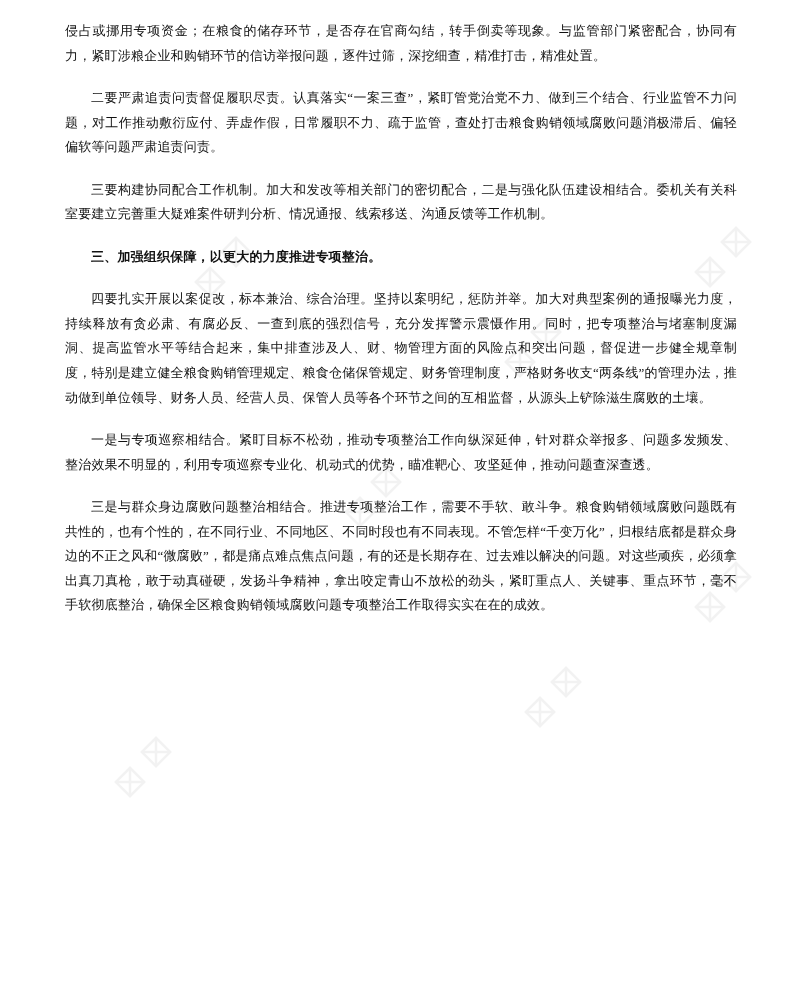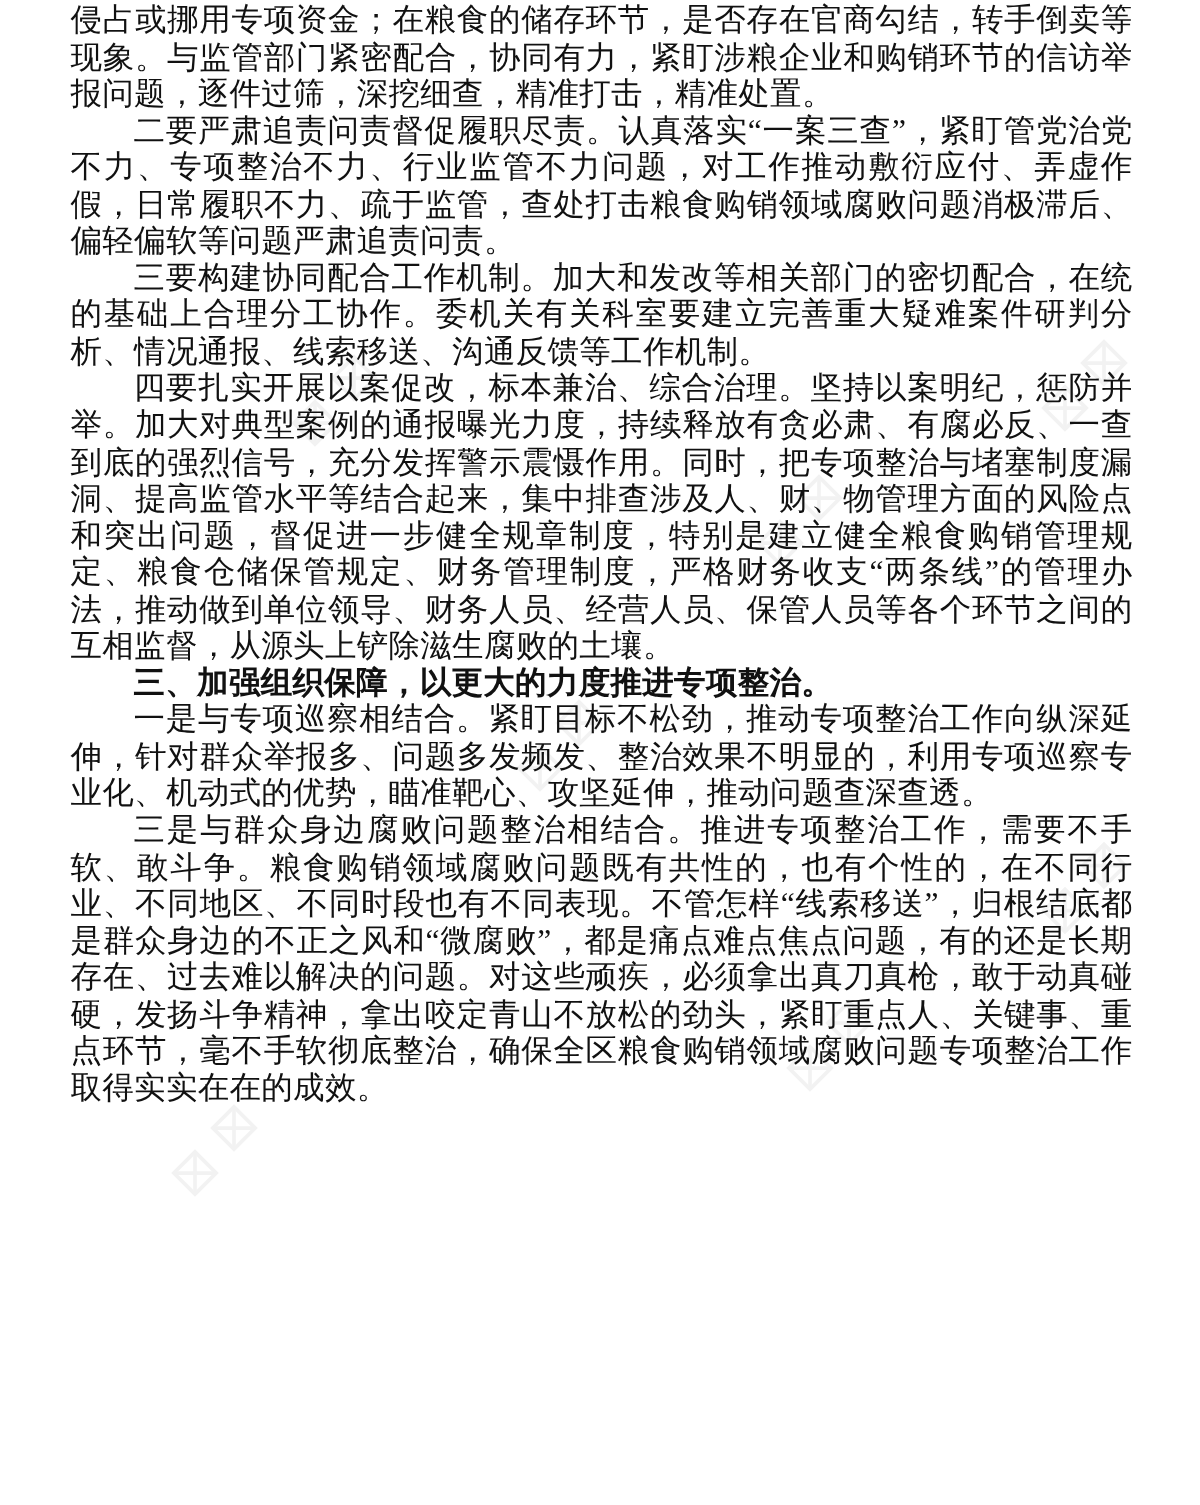--- a/index.html
+++ b/index.html
@@ -21,22 +21,22 @@
     background: #ffffff;
     box-sizing: border-box;
     padding: 1px 45px 0 47px;
     color: #111111;
   }
   .doc-body {
     position: relative;
     z-index: 2;
   }
   .doc-body p {
-    margin: 0;
-    font-size: 21px;
+    margin: 18px;
+    font-size: 13px;
     line-height: 24.55px;
     text-align: justify;
     letter-spacing: 0.2px;
     word-break: break-all;
   }
   .doc-body p.indent {
     text-indent: 2em;
   }
   .doc-body p.bold {
     font-weight: bold;
@@ -139,20 +139,20 @@
             </g>
             <g transform="translate(20,47) rotate(45)">
               <rect x="-10" y="-10" width="20" height="20"></rect>
               <path d="M-10 -10 L10 10 M10 -10 L-10 10"></path>
             </g>
           </g>
         </svg></div>
     </div>
   <div class="doc-body" id="doc-body">
       <p class="">侵占或挪用专项资金；在粮食的储存环节，是否存在官商勾结，转手倒卖等现象。与监管部门紧密配合，协同有力，紧盯涉粮企业和购销环节的信访举报问题，逐件过筛，深挖细查，精准打击，精准处置。</p>
-      <p class="indent">二要严肃追责问责督促履职尽责。认真落实“一案三查”，紧盯管党治党不力、专项整治不力、行业监管不力问题，对工作推动敷衍应付、弄虚作假，日常履职不力、疏于监管，查处打击粮食购销领域腐败问题消极滞后、偏轻偏软等问题严肃追责问责。</p>
-      <p class="indent">三要构建协同配合工作机制。加大和发改等相关部门的密切配合，在统的基础上合理分工协作。委机关有关科室要建立完善重大疑难案件研判分析、情况通报、线索移送、沟通反馈等工作机制。</p>
+      <p class="indent">二要严肃追责问责督促履职尽责。认真落实“一案三查”，紧盯管党治党不力、做到三个结合、行业监管不力问题，对工作推动敷衍应付、弄虚作假，日常履职不力、疏于监管，查处打击粮食购销领域腐败问题消极滞后、偏轻偏软等问题严肃追责问责。</p>
+      <p class="indent">三要构建协同配合工作机制。加大和发改等相关部门的密切配合，二是与强化队伍建设相结合。委机关有关科室要建立完善重大疑难案件研判分析、情况通报、线索移送、沟通反馈等工作机制。</p>
+      <p class="indent bold">三、加强组织保障，以更大的力度推进专项整治。</p>
       <p class="indent">四要扎实开展以案促改，标本兼治、综合治理。坚持以案明纪，惩防并举。加大对典型案例的通报曝光力度，持续释放有贪必肃、有腐必反、一查到底的强烈信号，充分发挥警示震慑作用。同时，把专项整治与堵塞制度漏洞、提高监管水平等结合起来，集中排查涉及人、财、物管理方面的风险点和突出问题，督促进一步健全规章制度，特别是建立健全粮食购销管理规定、粮食仓储保管规定、财务管理制度，严格财务收支“两条线”的管理办法，推动做到单位领导、财务人员、经营人员、保管人员等各个环节之间的互相监督，从源头上铲除滋生腐败的土壤。</p>
-      <p class="indent bold">三、加强组织保障，以更大的力度推进专项整治。</p>
       <p class="indent">一是与专项巡察相结合。紧盯目标不松劲，推动专项整治工作向纵深延伸，针对群众举报多、问题多发频发、整治效果不明显的，利用专项巡察专业化、机动式的优势，瞄准靶心、攻坚延伸，推动问题查深查透。</p>
-      <p class="indent">三是与群众身边腐败问题整治相结合。推进专项整治工作，需要不手软、敢斗争。粮食购销领域腐败问题既有共性的，也有个性的，在不同行业、不同地区、不同时段也有不同表现。不管怎样“线索移送”，归根结底都是群众身边的不正之风和“微腐败”，都是痛点难点焦点问题，有的还是长期存在、过去难以解决的问题。对这些顽疾，必须拿出真刀真枪，敢于动真碰硬，发扬斗争精神，拿出咬定青山不放松的劲头，紧盯重点人、关键事、重点环节，毫不手软彻底整治，确保全区粮食购销领域腐败问题专项整治工作取得实实在在的成效。</p>
+      <p class="indent">三是与群众身边腐败问题整治相结合。推进专项整治工作，需要不手软、敢斗争。粮食购销领域腐败问题既有共性的，也有个性的，在不同行业、不同地区、不同时段也有不同表现。不管怎样“千变万化”，归根结底都是群众身边的不正之风和“微腐败”，都是痛点难点焦点问题，有的还是长期存在、过去难以解决的问题。对这些顽疾，必须拿出真刀真枪，敢于动真碰硬，发扬斗争精神，拿出咬定青山不放松的劲头，紧盯重点人、关键事、重点环节，毫不手软彻底整治，确保全区粮食购销领域腐败问题专项整治工作取得实实在在的成效。</p>
     </div>
 </div>
 
 </body></html>

